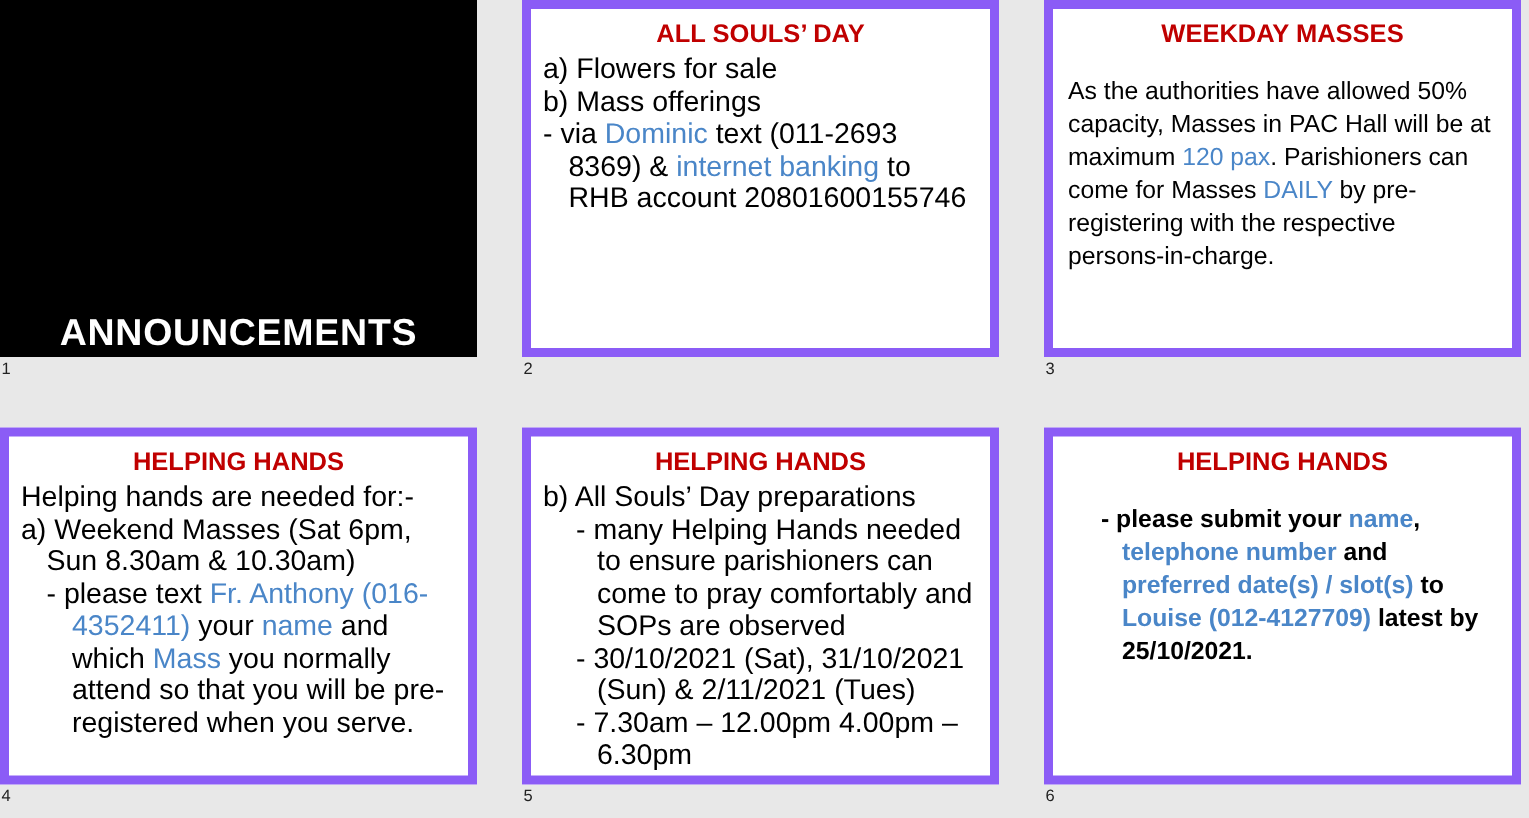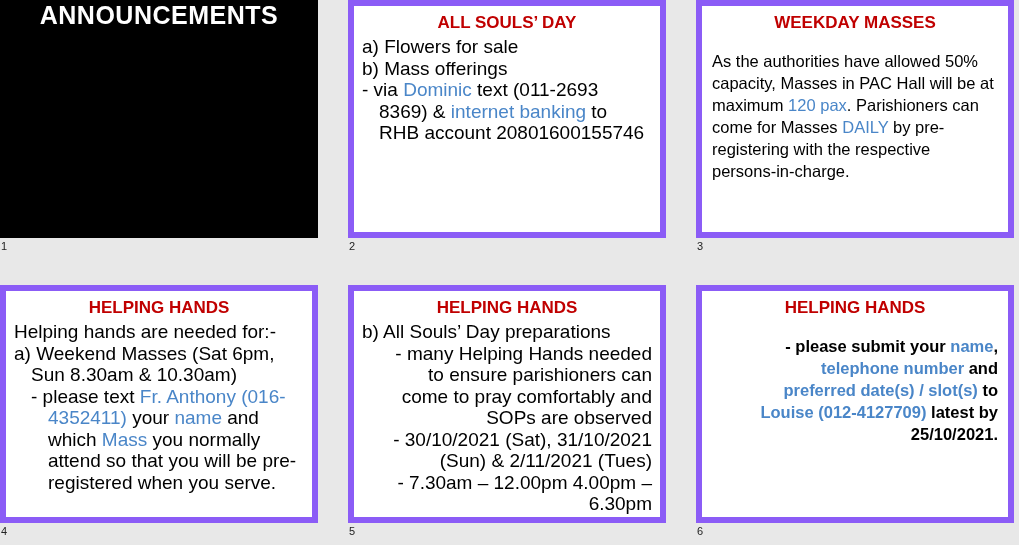--- a/index.html
+++ b/index.html
@@ -37,21 +37,21 @@
     background: #ffffff;
     border: 6px solid #8b5cf6;
     box-sizing: border-box;
     overflow: hidden;
     position: relative;
   }
   .slide.dark {
     background: #000000;
     border: 1px solid #000000;
     display: flex;
-    align-items: flex-start;
+    align-items: flex-end;
     justify-content: center;
   }
   .slide-number {
     position: absolute;
     left: 1px;
     top: 240px;
     font-size: 11px;
     color: #222;
     line-height: 13px;
   }
@@ -87,21 +87,20 @@
     padding-left: 17px;
     text-indent: -17px;
   }
   .hang2 {
     padding-left: 34px;
     text-indent: -17px;
   }
   .hang3 {
     padding-left: 36px;
     text-indent: -14px;
-    text-align: right;
   }
   .s3body {
     font-size: 16.5px;
     line-height: 22px;
     padding: 0 10px;
   }
   .s6body {
     font-size: 16.5px;
     line-height: 22px;
     padding: 0 10px;

